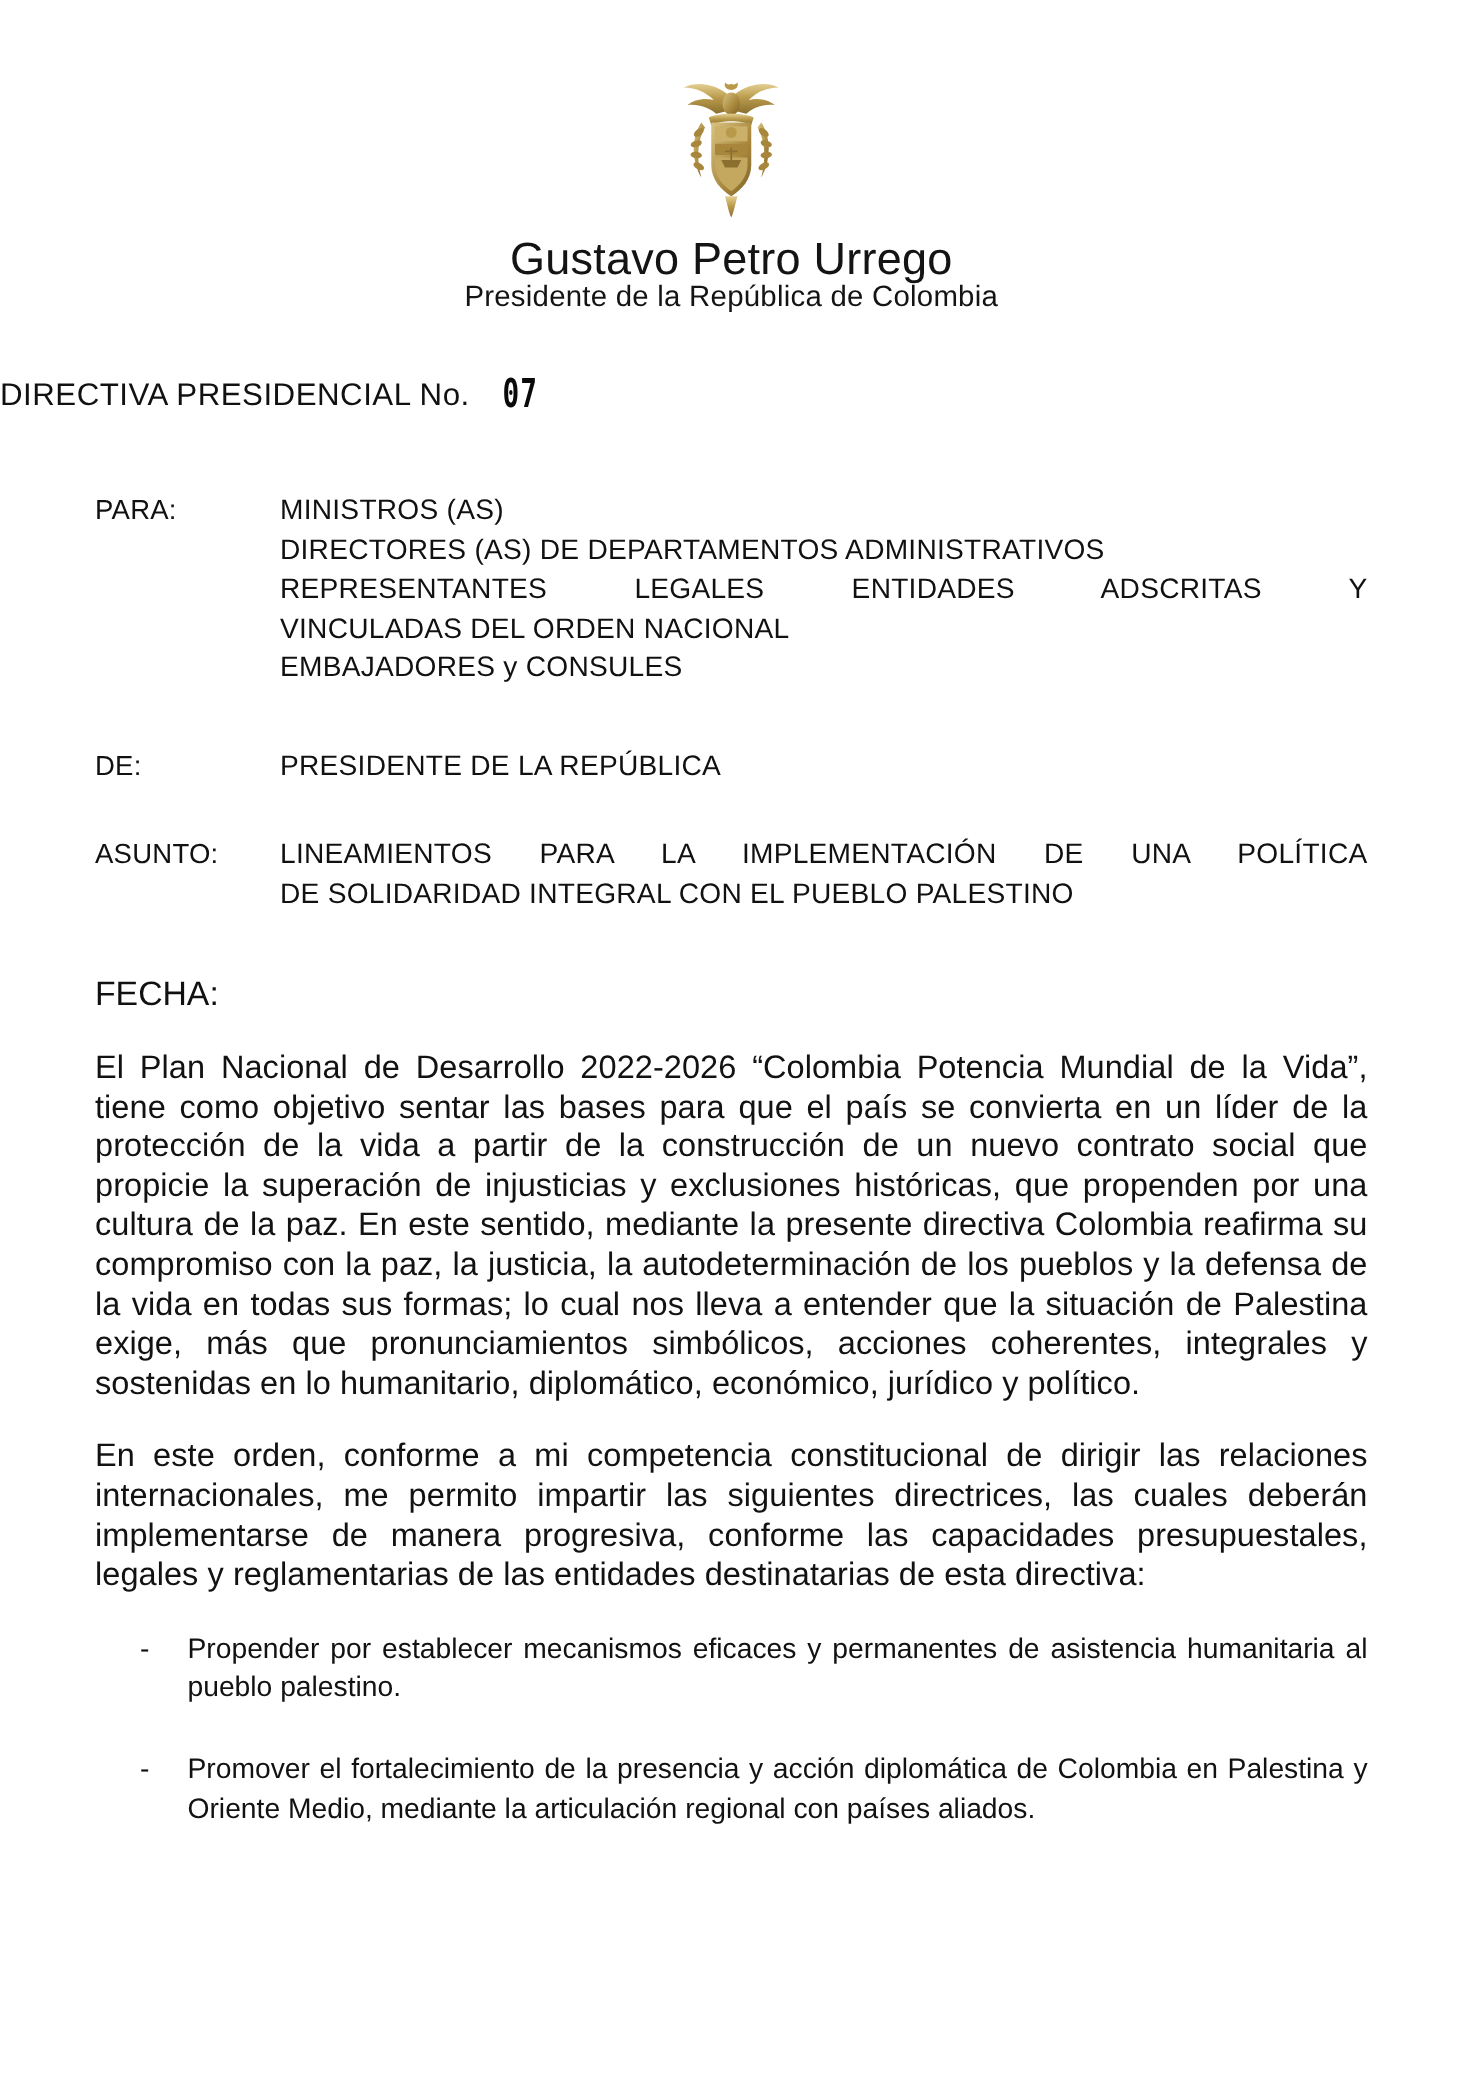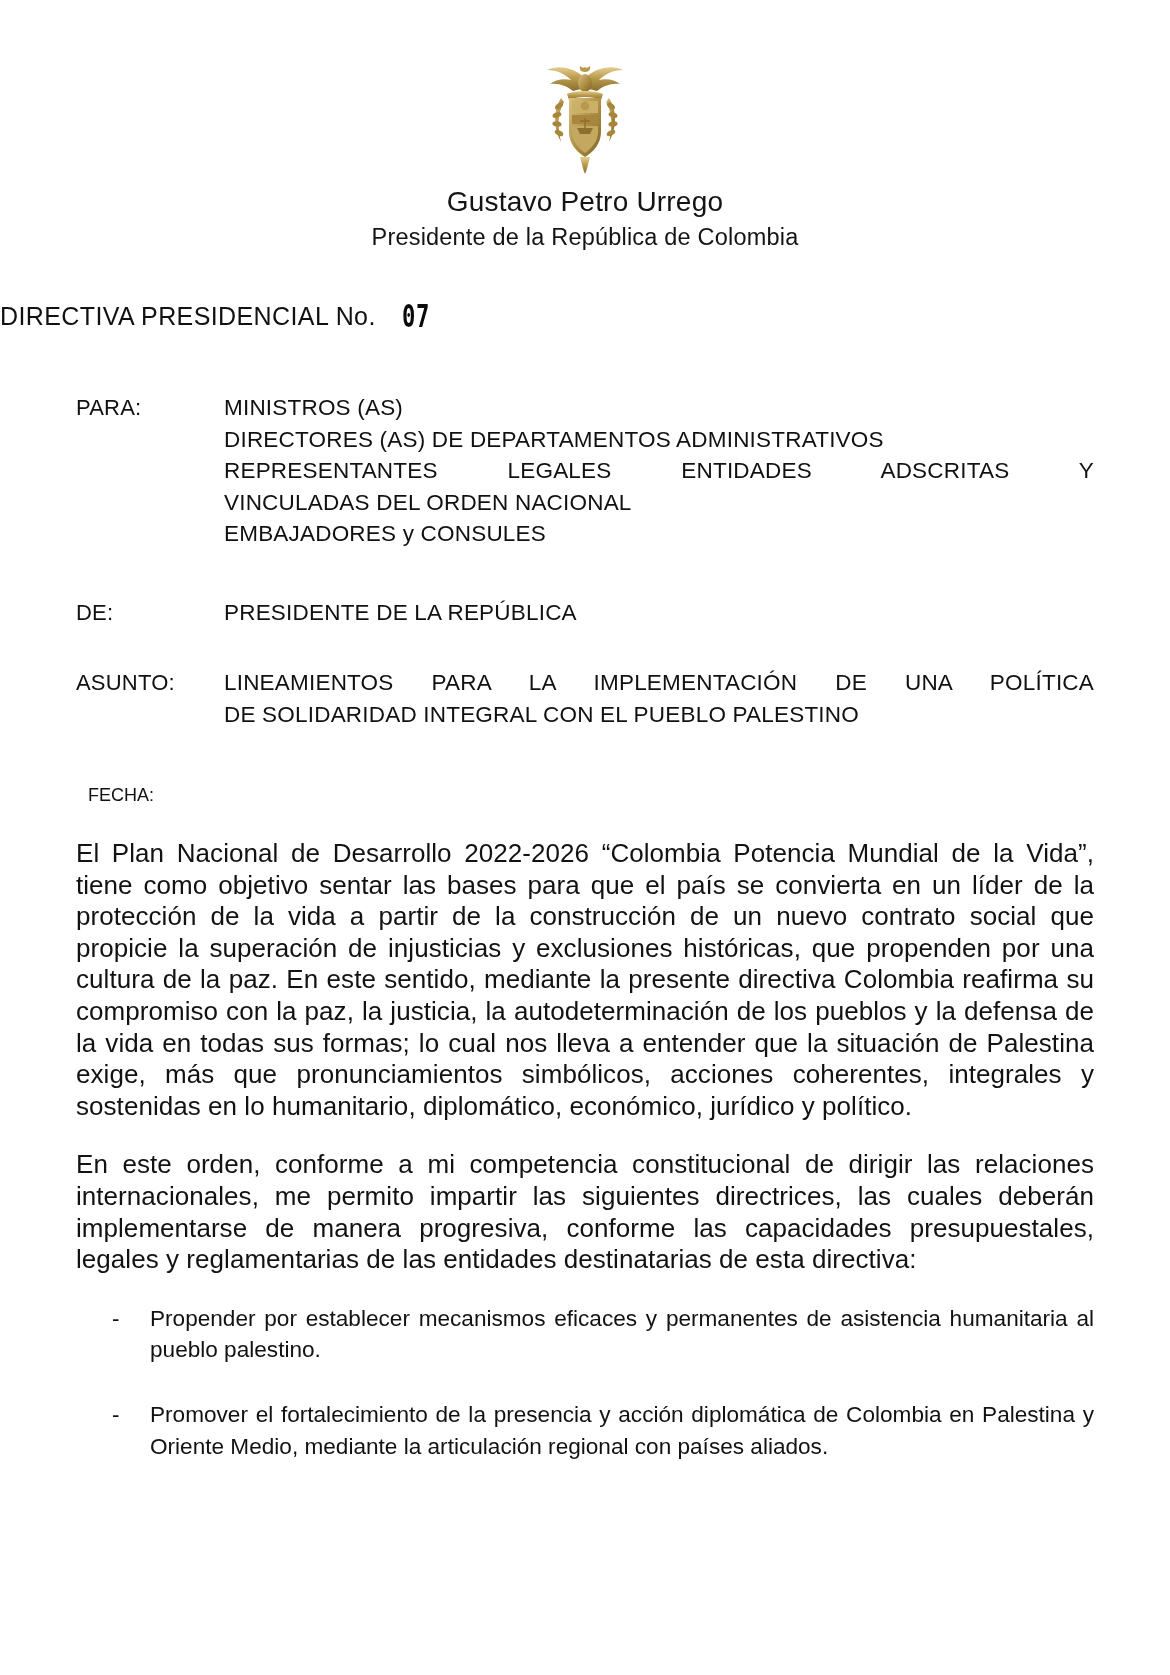--- a/index.html
+++ b/index.html
@@ -40,21 +40,21 @@
   
   .hdr {
     position: absolute;
     left: 0;
     width: 1170px;
     text-align: center;
     letter-spacing: 0.2px;
   }
   .hdr-name {
     top: 186px;
-    font-size: 28px;
+    font-size: 36px;
     color: #141414;
   }
   .hdr-role {
     top: 224px;
     font-size: 23.5px;
     color: #141414;
   }
 
   
   .dir-title {
@@ -124,25 +124,24 @@
     display: block;
     text-align: justify;
     text-align-last: justify;
   }
 
   
   .fecha-row { position: relative; }
   .fecha-label {
     width: 148px;
     flex: 0 0 148px;
-    font-size: 18px;
+    font-size: 27px;
     line-height: 31.5px;
     color: #111;
     padding-top: 14px;
-    margin-left: 12px;
   }
   .date-stamp {
     font-family: "DejaVu Sans Mono", monospace;
     font-weight: 700;
     font-size: 27px;
     letter-spacing: 1.5px;
     transform: scaleX(0.72) scaleY(1.08);
     transform-origin: left center;
     white-space: nowrap;
     color: #0a0a0a;

